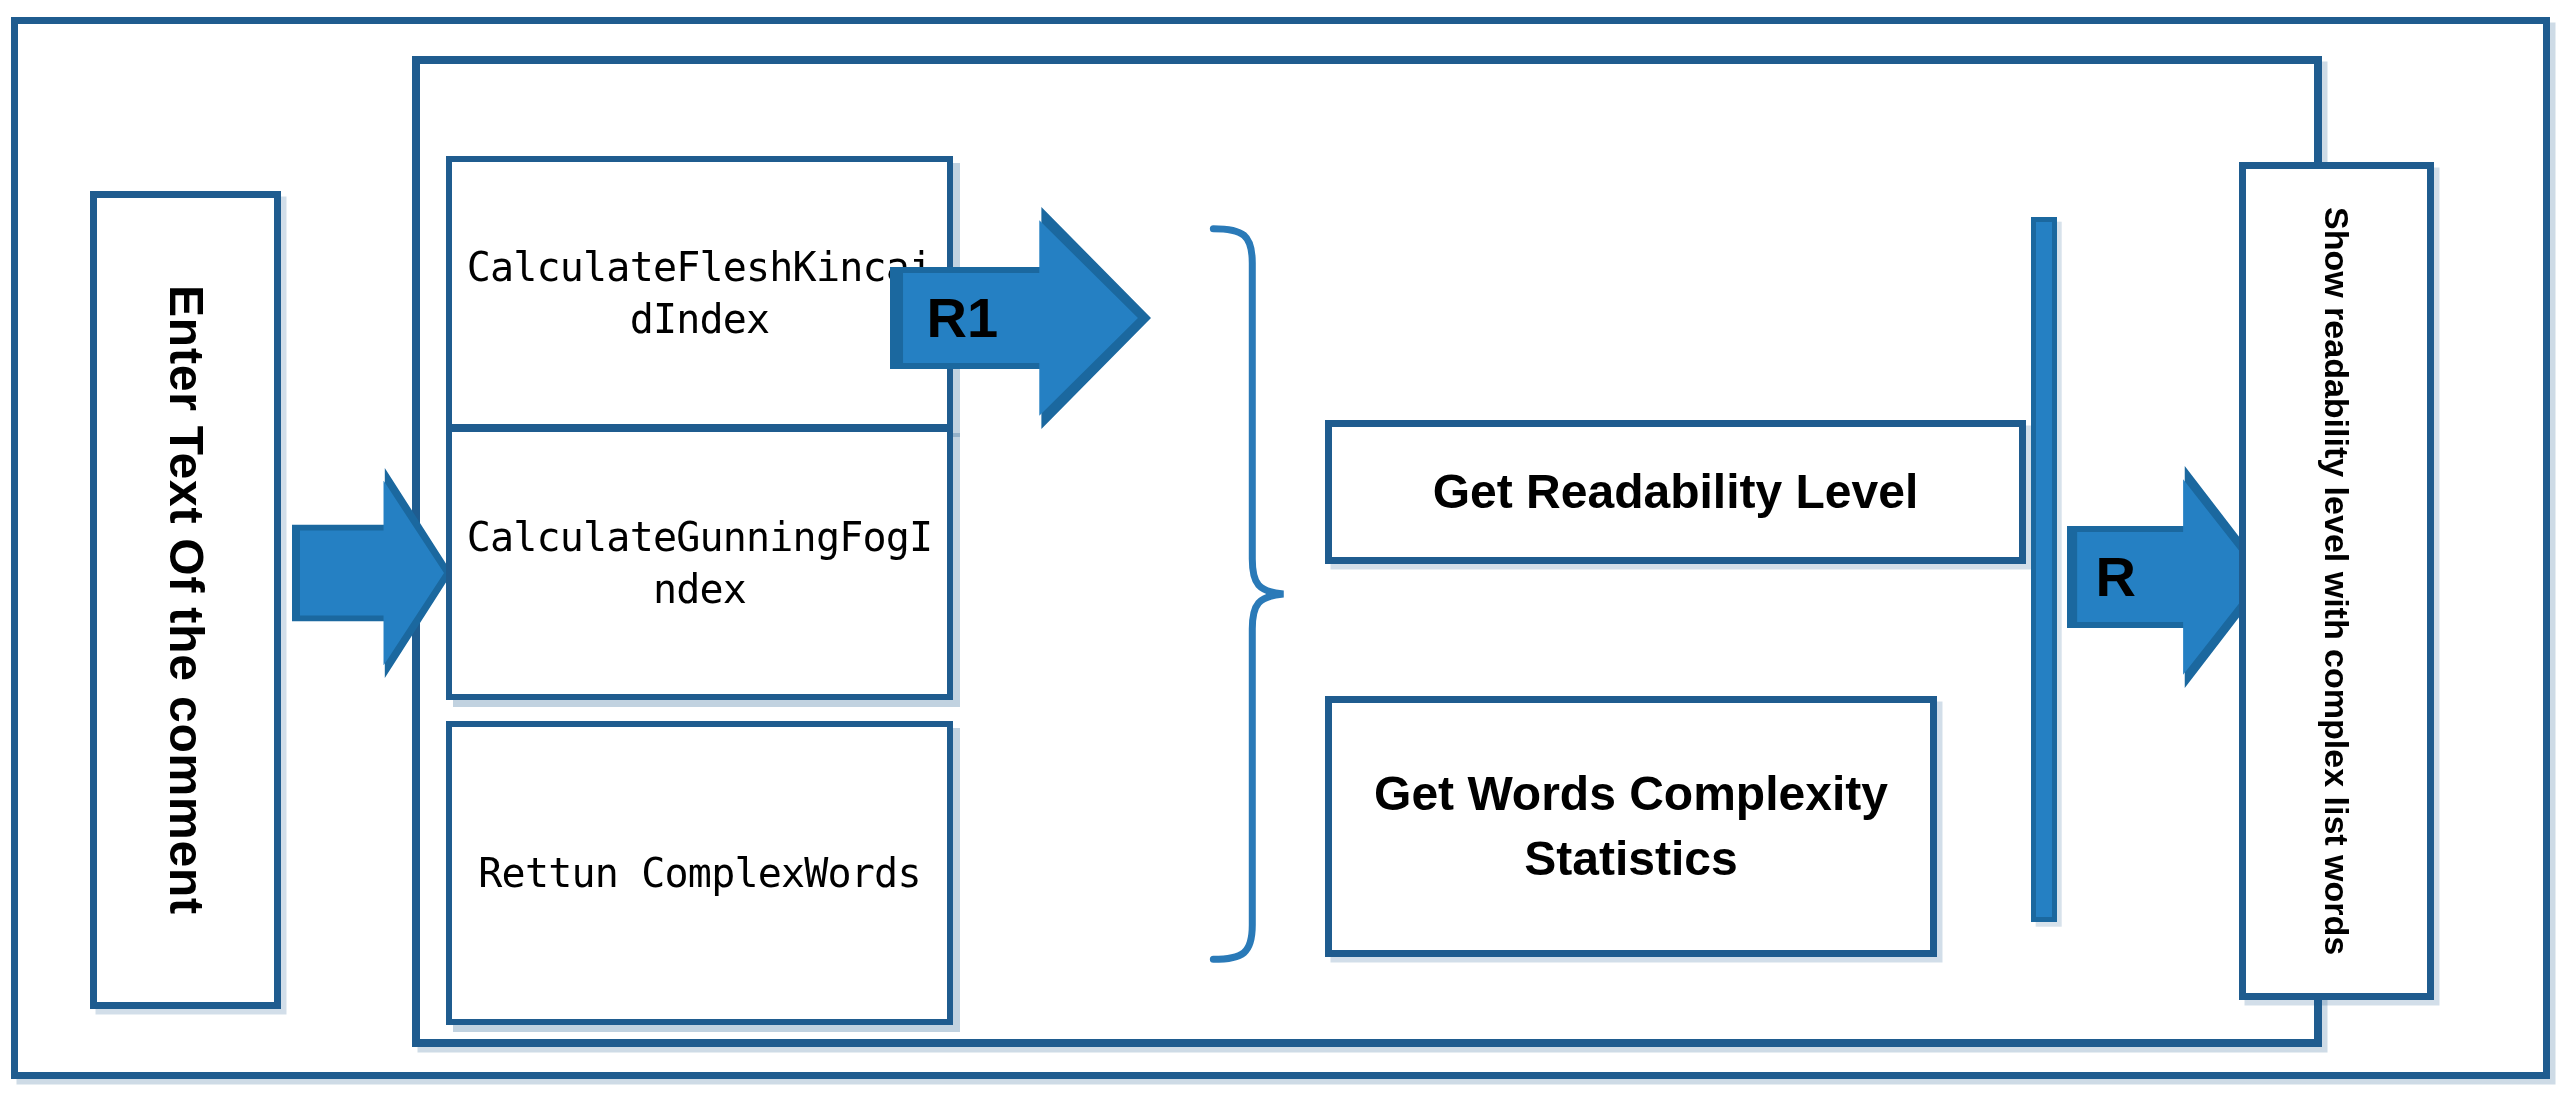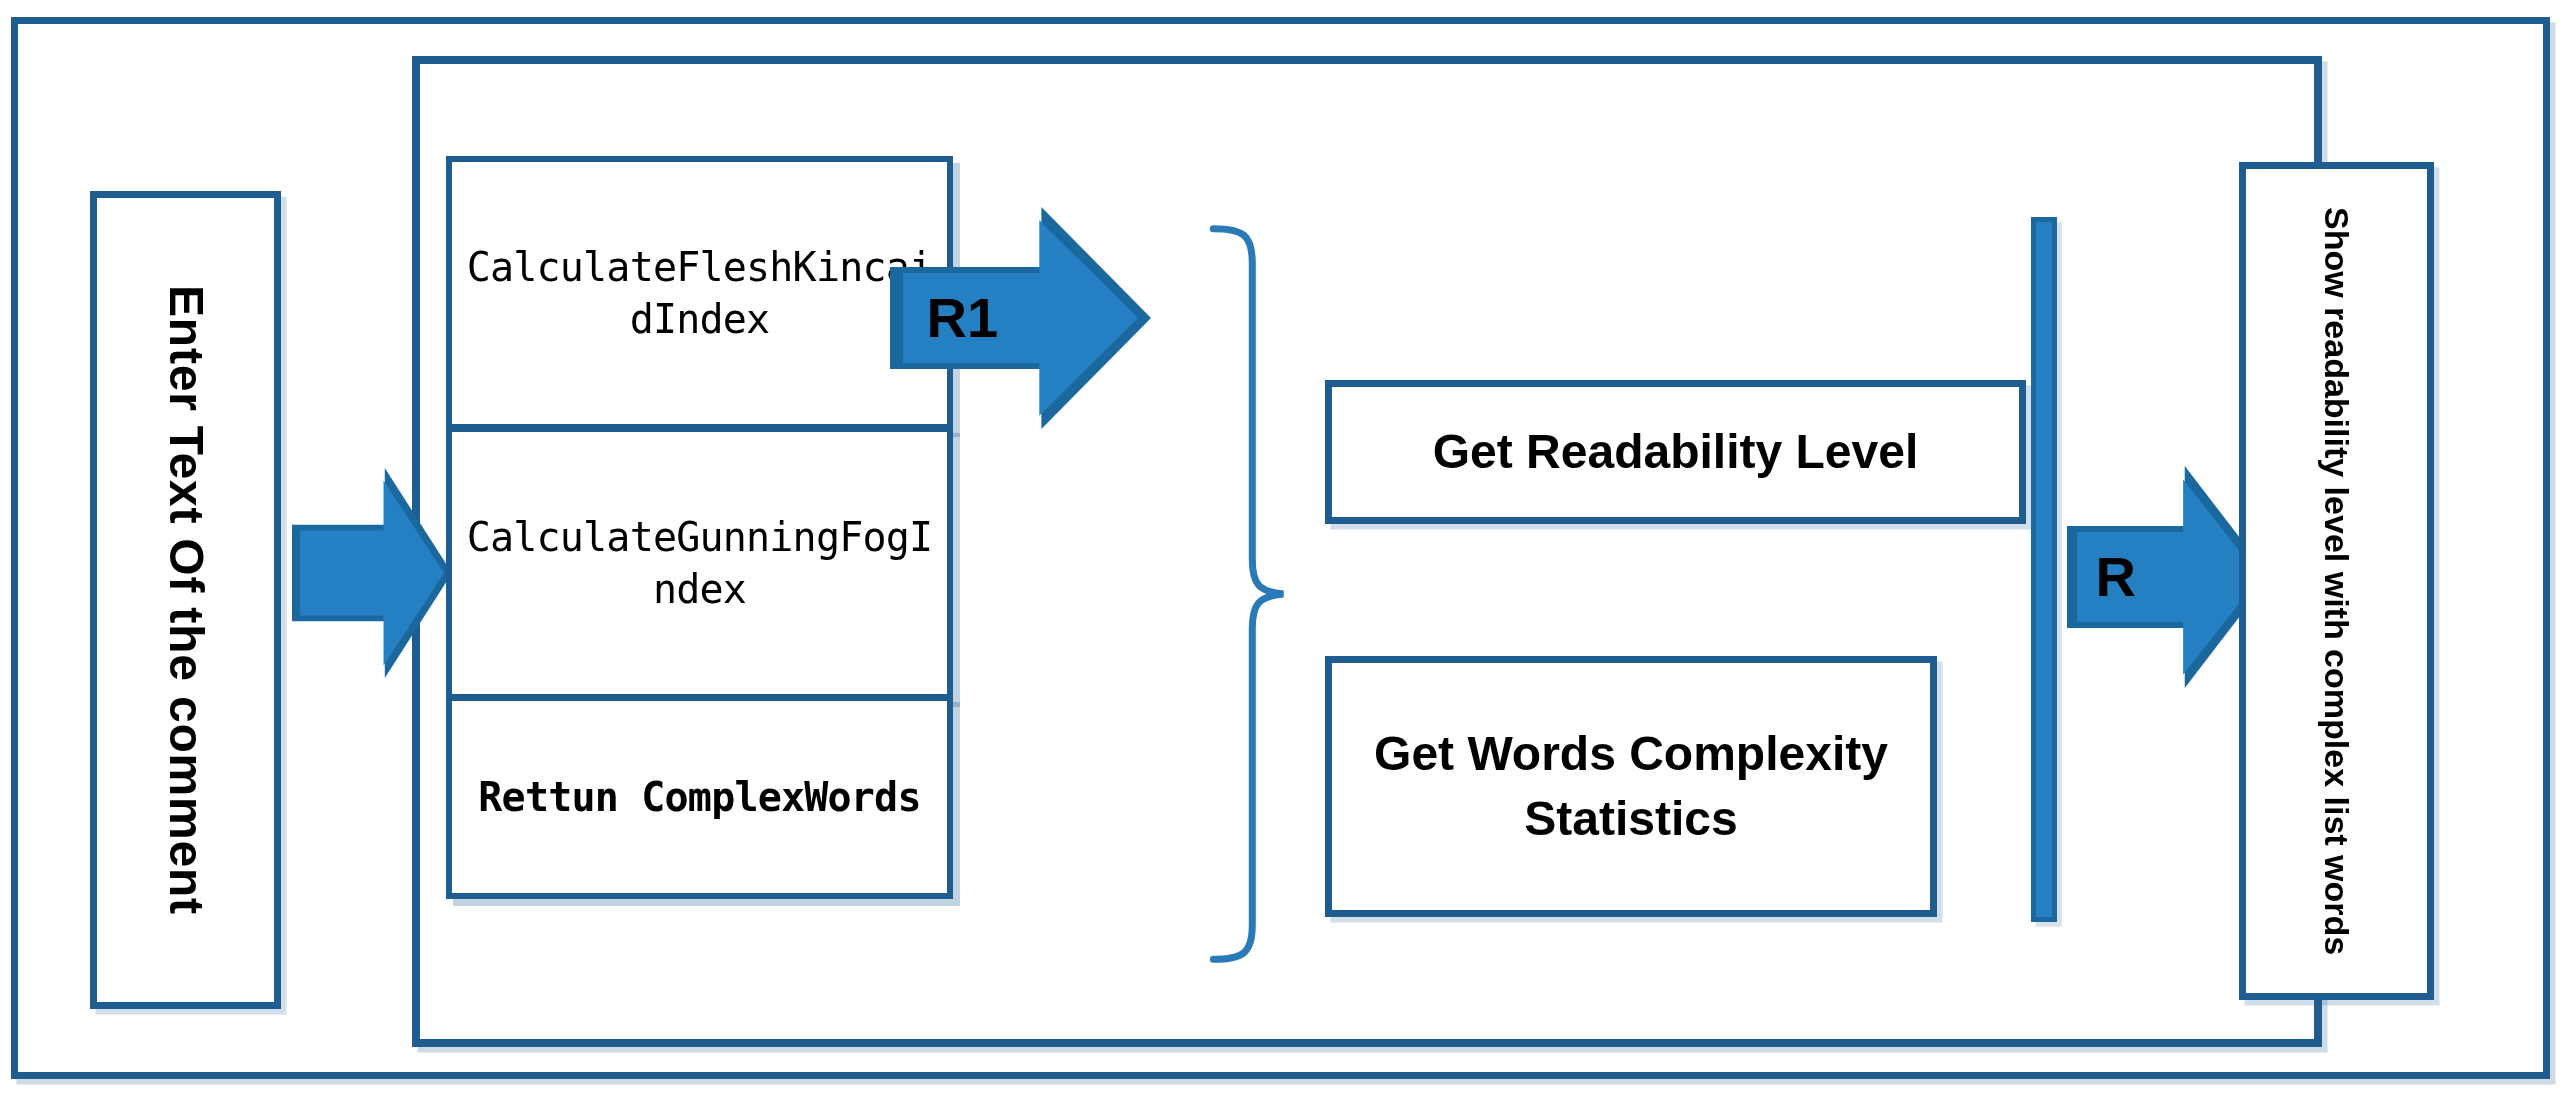--- a/index.html
+++ b/index.html
@@ -86,20 +86,21 @@
     box-sizing: border-box;
     word-break: break-all;
   }
 
   
   .rbox {
     font-size: 48px;
     font-weight: bold;
     line-height: 1.35;
     border-width: 7px;
+    margin-top: 40px;
   }
 
   
   .arrow {
     position: absolute;
     display: flex;
     align-items: center;
     justify-content: flex-start;
   }
   .arrow .arrow-outline {
@@ -163,21 +164,21 @@
   </div>
 
   <div class="box mbox" style="left:446px; top:156px; width:507px; height:274px;">
     <span class="mlabel">CalculateFleshKincaidIndex</span>
   </div>
 
   <div class="box mbox" style="left:446px; top:426px; width:507px; height:274px;">
     <span class="mlabel">CalculateGunningFogIndex</span>
   </div>
 
-  <div class="box mbox" style="left:446px; top:695px; width:507px; height:204px;font-weight:bold;">
+  <div class="box mbox" style="left:446px; top:721px; width:507px; height:304px;">
     <span class="mlabel">Rettun ComplexWords</span>
   </div>
 
   <div class="arrow" style="left:890px; top:207px; width:261px; height:222px;">
     <div class="arrow-outline"></div>
     <div class="arrow-inner"></div>
     <span class="arrow-label">R1</span>
   </div>
 
 

